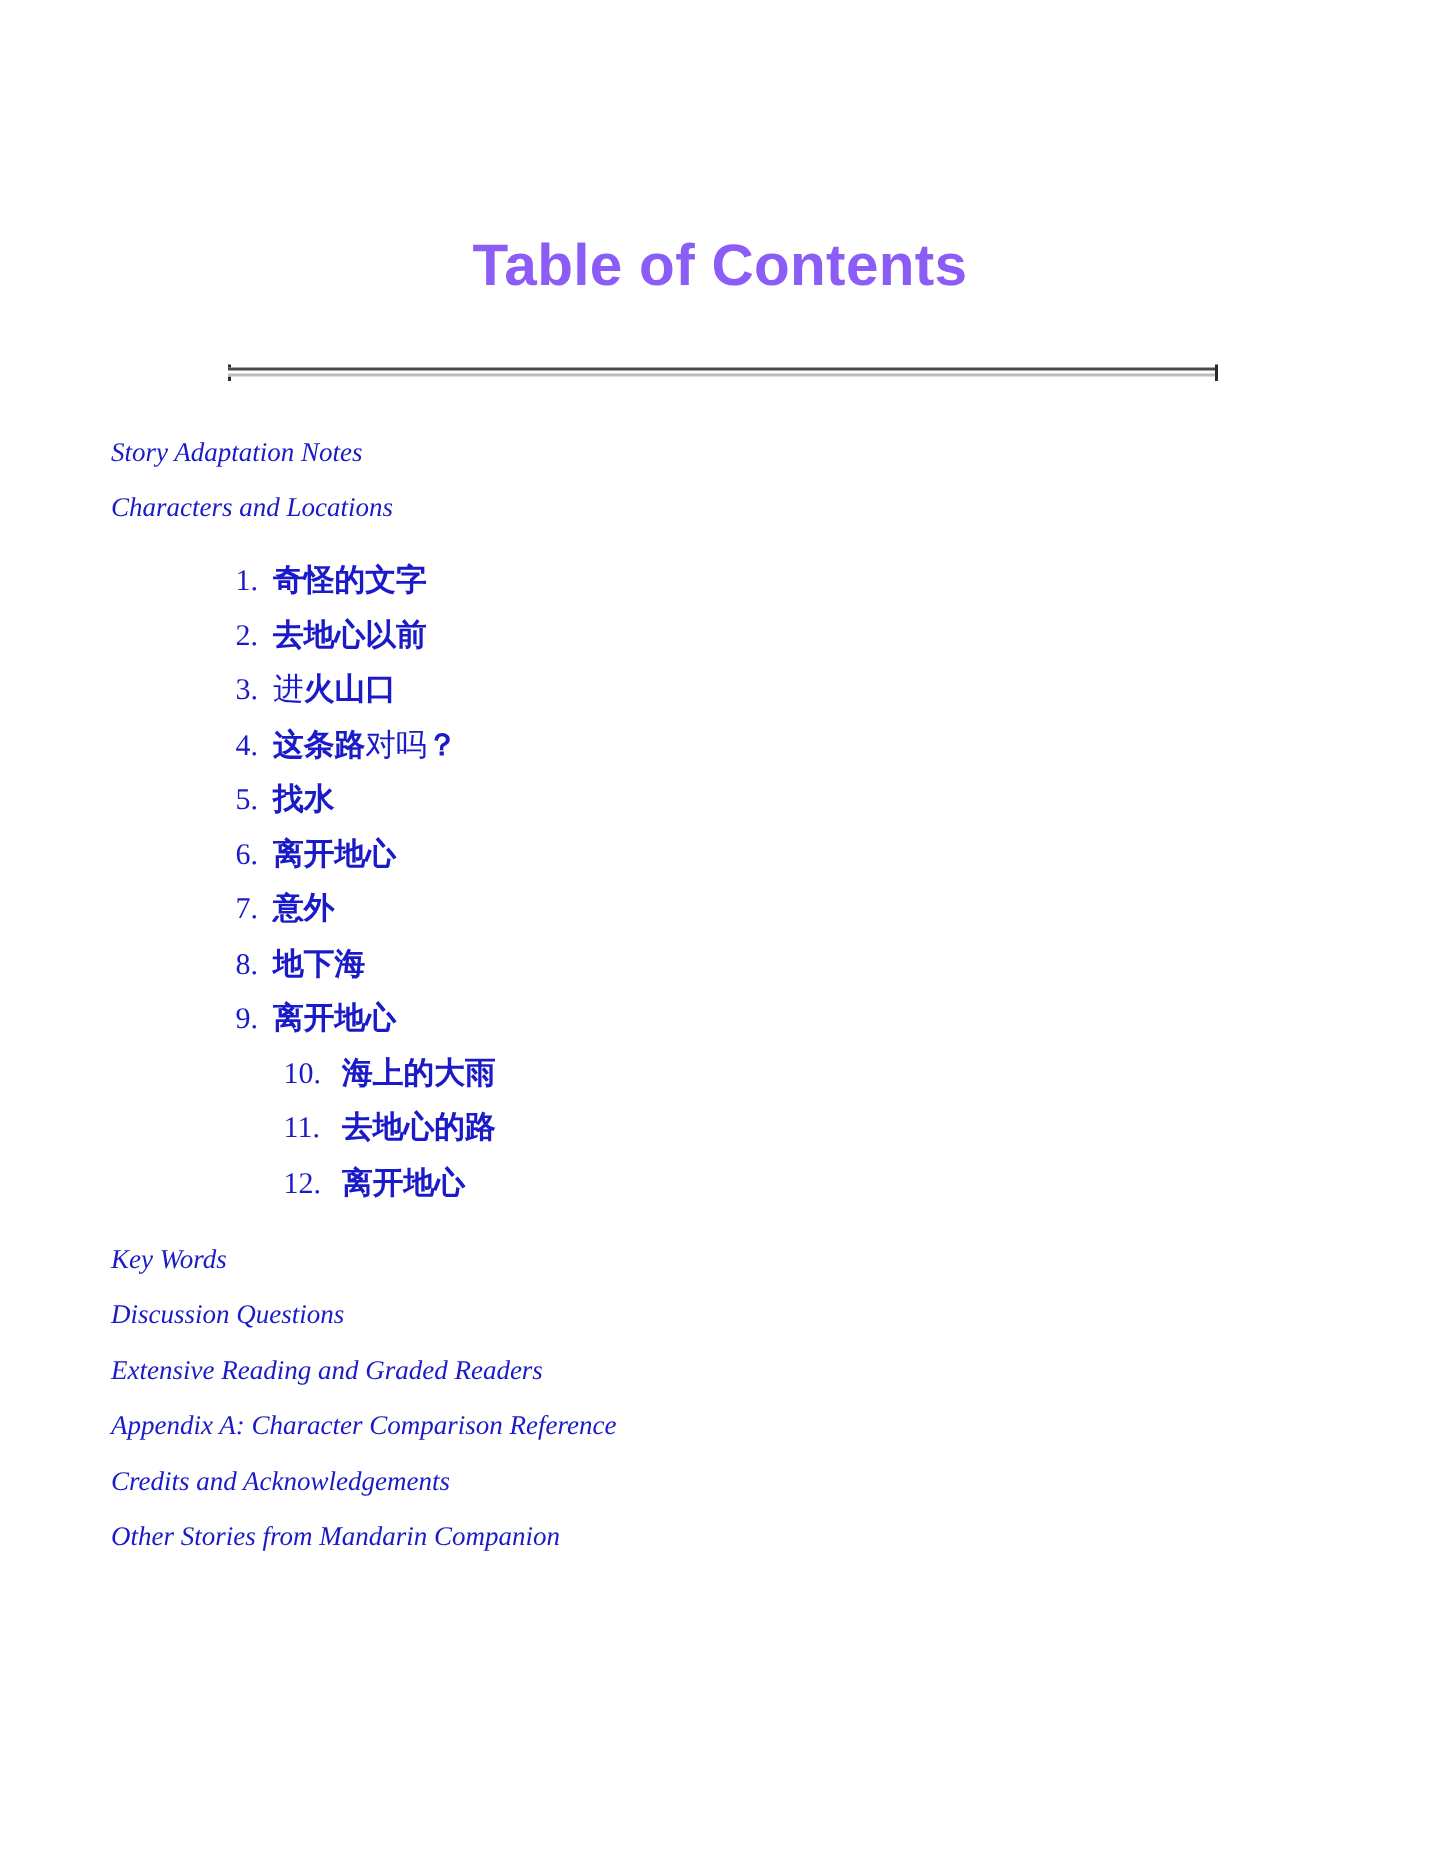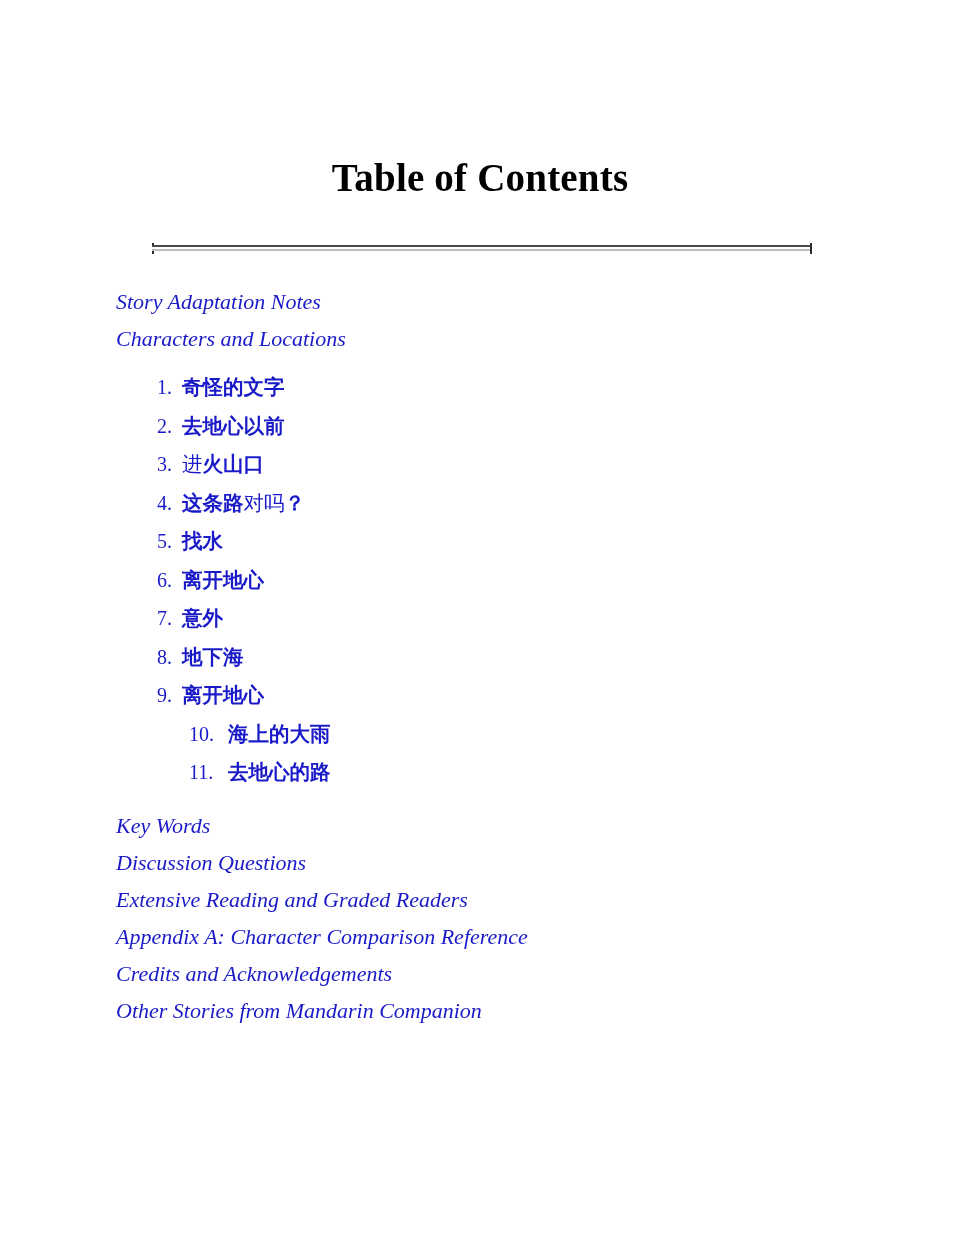--- a/index.html
+++ b/index.html
@@ -24,25 +24,25 @@
     overflow: hidden;
   }
 
   
   .toc-title {
     position: absolute;
     left: 0;
     top: 155px;
     width: 960px;
     text-align: center;
-    font-family: Liberation Serif, serif;
+    font-family: Liberation Sans, sans-serif;
     font-weight: bold;
     font-size: 39px;
     line-height: 46px;
-    color: #000000;
+    color: #8b5cf6;
     letter-spacing: 0.2px;
   }
 
   
   .rule-wrap {
     position: absolute;
     left: 152px;
     top: 243px;
     width: 660px;
     height: 11px;
@@ -78,24 +78,24 @@
 
   .front-list, .back-list {
     list-style: none;
     margin: 0;
     padding: 0;
   }
 
   .front-entry, .back-entry {
     font-family: "Liberation Serif", "DejaVu Serif", serif;
     font-style: italic;
-    font-size: 22px;
+    font-size: 18px;
     line-height: 37px;
     color: #1a1ac8;
-    padding-left: 116px;
+    padding-left: 74px;
     white-space: nowrap;
   }
 
   .chapter-list {
     list-style: none;
     margin: 0;
     padding: 0;
   }
   .chapter-entry {
     display: flex;
@@ -111,21 +111,21 @@
     width: 25px;
     flex: 0 0 25px;
     text-align: left;
   }
   .chapter-entry.wide .chapter-num {
     width: 39px;
     flex: 0 0 39px;
     margin-left: 32px;
   }
   .chapter-title {
-    font-family: Liberation Mono, monospace;
+    font-family: Liberation Serif, serif;
     font-size: 20.5px;
     color: #1a1ac8;
     font-weight: bold;
   }
   .chapter-title .lt {
     font-weight: normal;
   }
 
   
   .gap-before-chapters { height: 12px; }
@@ -190,20 +190,24 @@
           <span class="chapter-num">9.</span>
           <span class="chapter-title"><span>离开地心</span></span>
         </li>
         <li class="chapter-entry wide">
           <span class="chapter-num">10.</span>
           <span class="chapter-title"><span>海上的大雨</span></span>
         </li>
         <li class="chapter-entry wide">
           <span class="chapter-num">11.</span>
           <span class="chapter-title"><span>去地心的路</span></span>
+        </li>
+        <li class="chapter-entry wide">
+          <span class="chapter-num">12.</span>
+          <span class="chapter-title"><span>离开地心</span></span>
         </li>
       </ol>
 
     <div class="gap-after-chapters"></div>
 
     <ul class="back-list" id="back-list">
         <li class="back-entry">Key Words</li>
         <li class="back-entry">Discussion Questions</li>
         <li class="back-entry">Extensive Reading and Graded Readers</li>
         <li class="back-entry">Appendix A: Character Comparison Reference</li>

